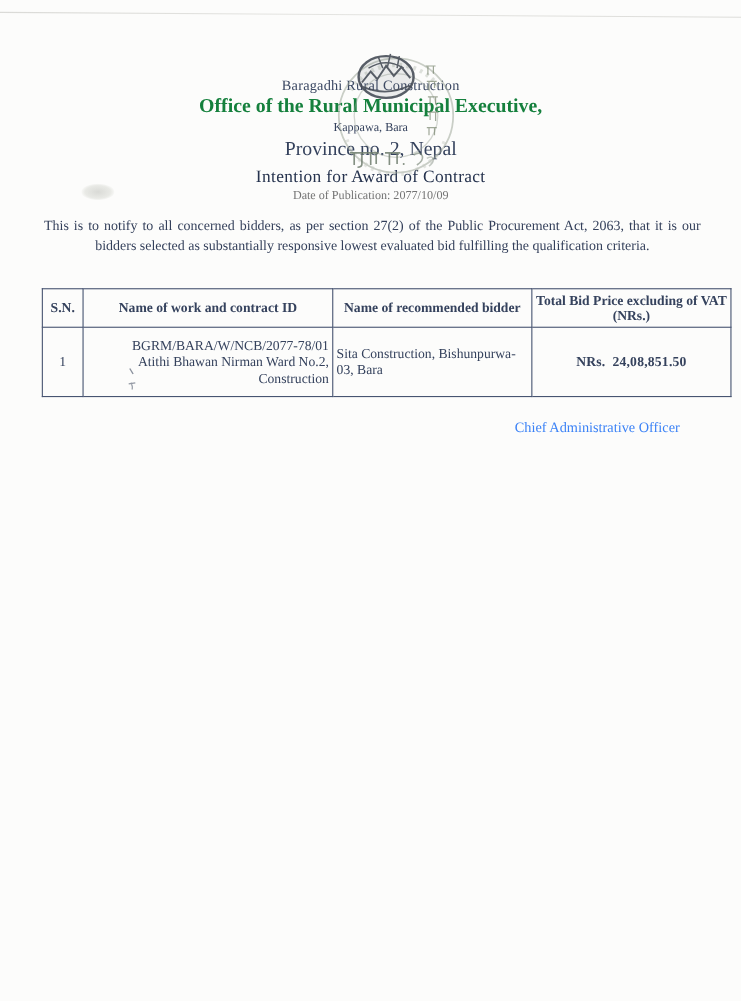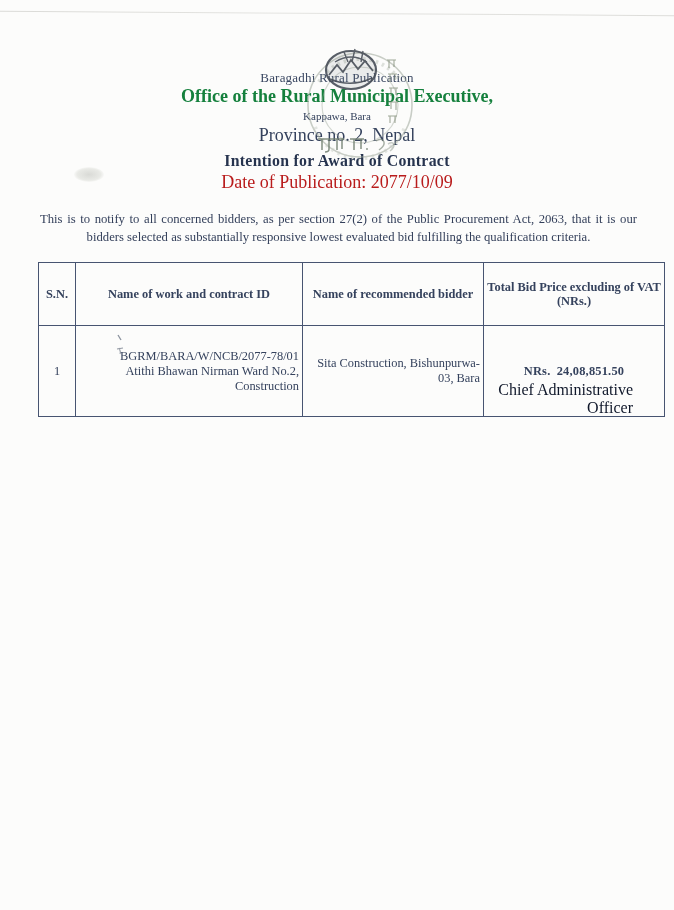--- a/index.html
+++ b/index.html
@@ -23,74 +23,74 @@
   .smudge{
     top:167px;left:74px;width:30px;height:15px;border-radius:50%;
     background:radial-gradient(ellipse at center,#d9dad6 0%,#e9eae6 55%,rgba(255,255,255,0) 75%);
   }
 
   
   .muni{top:70px;font-size:13px;letter-spacing:.2px;color:#3a4762;}
   .office{top:86px;font-size:18px;color:#15803d;font-weight:bold;}
   .addr{top:110px;font-size:11px;}
   .prov{top:125px;font-size:18px;}
-  .doc-title{top:152px;font-size:15.8px;font-weight:700;letter-spacing:.3px;color:#26334e;}
-  .pub-date{top:172px;font-size:18px;color:#b91c1c;}
+  .doc-title{top:152px;font-size:15.8px;font-weight:400;letter-spacing:.3px;color:#26334e;}
+  .pub-date{top:172px;font-size:11px;color:#737373;}
 
   
   .stamp{top:42px;left:275px;pointer-events:none;}
   .deva{top:135px;left:316px;pointer-events:none;}
 
   
   .notice{
     top:197px;left:40px;width:597px;
-    font-size:12.7px;line-height:17.8px;color:#333f5a;margin-top:14px;
+    font-size:12.7px;line-height:17.8px;color:#333f5a;
   }
   .notice .jline{text-align:justify;text-align-last:justify;}
   .notice .lline{text-align:center;}
 
   
   table.award{
     position:absolute;top:262px;left:38px;
     width:626px;border-collapse:collapse;table-layout:fixed;
   }
   table.award td,table.award th{
     border:1.5px solid #475471;
     font-size:12.4px;color:#35425d;
     vertical-align:middle;text-align:center;
-    padding:16px 3px;
+    padding:2px 3px;
   }
   table.award th{font-weight:700;height:30px;line-height:14px;}
   table.award td{height:58px;}
   .col-sn{width:37px;}
   .col-work{width:227px;}
   .col-bidder{width:181px;}
   .col-price{width:181px;}
   .work-line1{display:block;text-align:right;padding-left:4px;}
   .work-line2,.work-line3{display:block;text-align:right;}
-  .bidder-line{display:block;text-align:right;}
+  .bidder-line{display:block;text-align:left;}
   .price-cell{font-weight:600;font-size:13.8px;word-spacing:3px;letter-spacing:.2px;}
 
   .pen-mark{top:333px;left:110px;pointer-events:none;}
 
   
   .signoff{
     top:381px;left:468px;width:165px;
-    text-align:right;font-size:16px;color:#0f172a;
+    text-align:left;font-size:13px;color:#3b82f6;
   }
 </style>
 </head>
 <body>
 
 <div class="page">
 
   <div class="abs scan-line"></div>
   <div class="abs smudge"></div>
 
-  <div class="abs centered muni">Baragadhi Rural Publication</div>
+  <div class="abs centered muni">Baragadhi Rural Construction</div>
   <div class="abs centered office">Office of the Rural Municipal Executive,</div>
   <div class="abs centered addr">Kappawa, Bara</div>
   <div class="abs centered prov">Province no. 2, Nepal</div>
   <div class="abs centered doc-title">Intention for Award of Contract</div>
   <div class="abs centered pub-date">Date of Publication: 2077/10/09</div>
 
   <svg class="abs stamp" width="175" height="125" viewBox="0 0 175 125">
     <g stroke="#9fa89b" fill="none" opacity="0.55">
       <circle cx="85" cy="63" r="52" stroke-width="1.6"></circle>
       <circle cx="85" cy="63" r="38" stroke-width="1.2" opacity="0.8"></circle>

